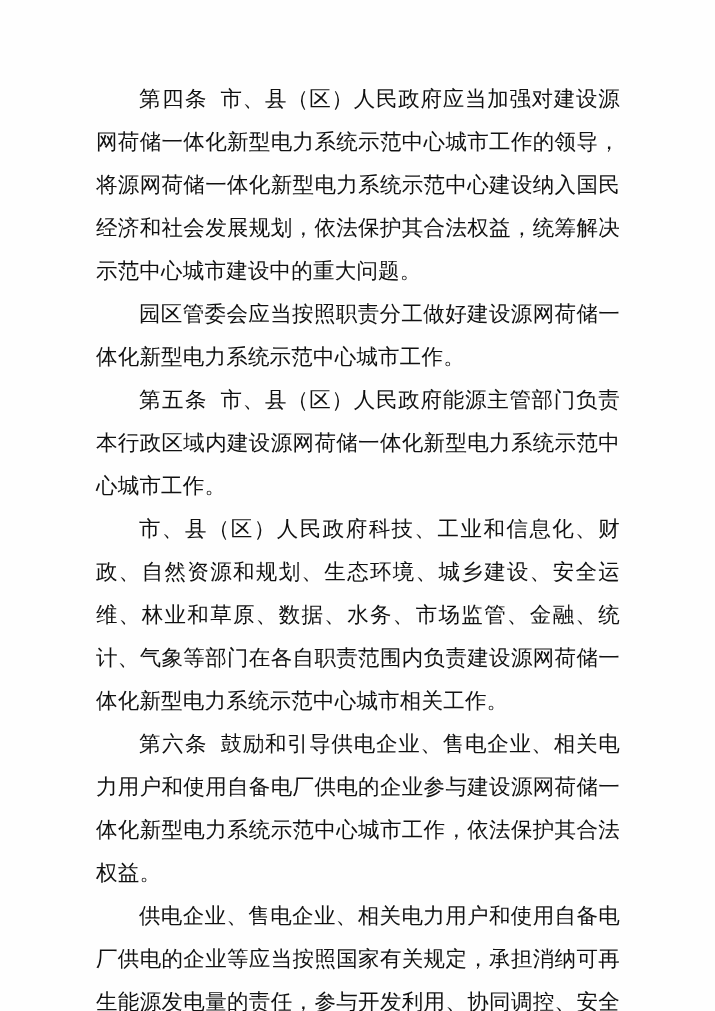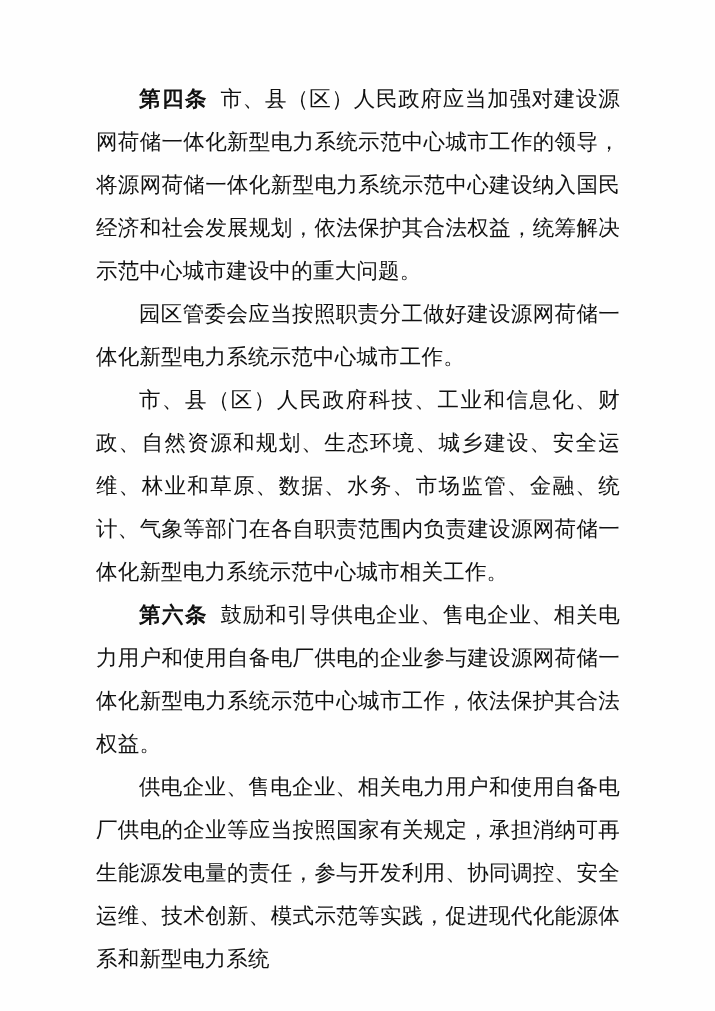--- a/index.html
+++ b/index.html
@@ -29,21 +29,21 @@
     font-size: 21.5px;
     line-height: 43px;
     text-align: justify;
     text-justify: inter-ideograph;
     letter-spacing: 0.2px;
     margin: 0;
     text-indent: 2em;
     word-break: break-all;
   }
   .para .lead {
-    font-weight: bold;
+    font-weight: normal;
     letter-spacing: 1px;
   }
   .para .lead-gap {
     display: inline-block;
     width: 0.55em;
   }
 </style>
 </head>
 <body>
 
@@ -51,20 +51,23 @@
   <div class="doc-body">
 
     <p class="para">
       <span class="lead">第四条</span><span class="lead-gap"></span><span>市、县（区）人民政府应当加强对建设源网荷储一体化新型电力系统示范中心城市工作的领导，将源网荷储一体化新型电力系统示范中心建设纳入国民经济和社会发展规划，依法保护其合法权益，统筹解决示范中心城市建设中的重大问题。</span>
     </p>
 
     <p class="para">
       <span>园区管委会应当按照职责分工做好建设源网荷储一体化新型电力系统示范中心城市工作。</span>
     </p>
 
+    <p class="para">
+      <span class="lead">第五条</span><span class="lead-gap"></span><span>市、县（区）人民政府能源主管部门负责本行政区域内建设源网荷储一体化新型电力系统示范中心城市工作。</span>
+    </p>
 
     <p class="para">
       <span>市、县（区）人民政府科技、工业和信息化、财政、自然资源和规划、生态环境、城乡建设、安全运维、林业和草原、数据、水务、市场监管、金融、统计、气象等部门在各自职责范围内负责建设源网荷储一体化新型电力系统示范中心城市相关工作。</span>
     </p>
 
     <p class="para">
       <span class="lead">第六条</span><span class="lead-gap"></span><span>鼓励和引导供电企业、售电企业、相关电力用户和使用自备电厂供电的企业参与建设源网荷储一体化新型电力系统示范中心城市工作，依法保护其合法权益。</span>
     </p>
 
     <p class="para">

